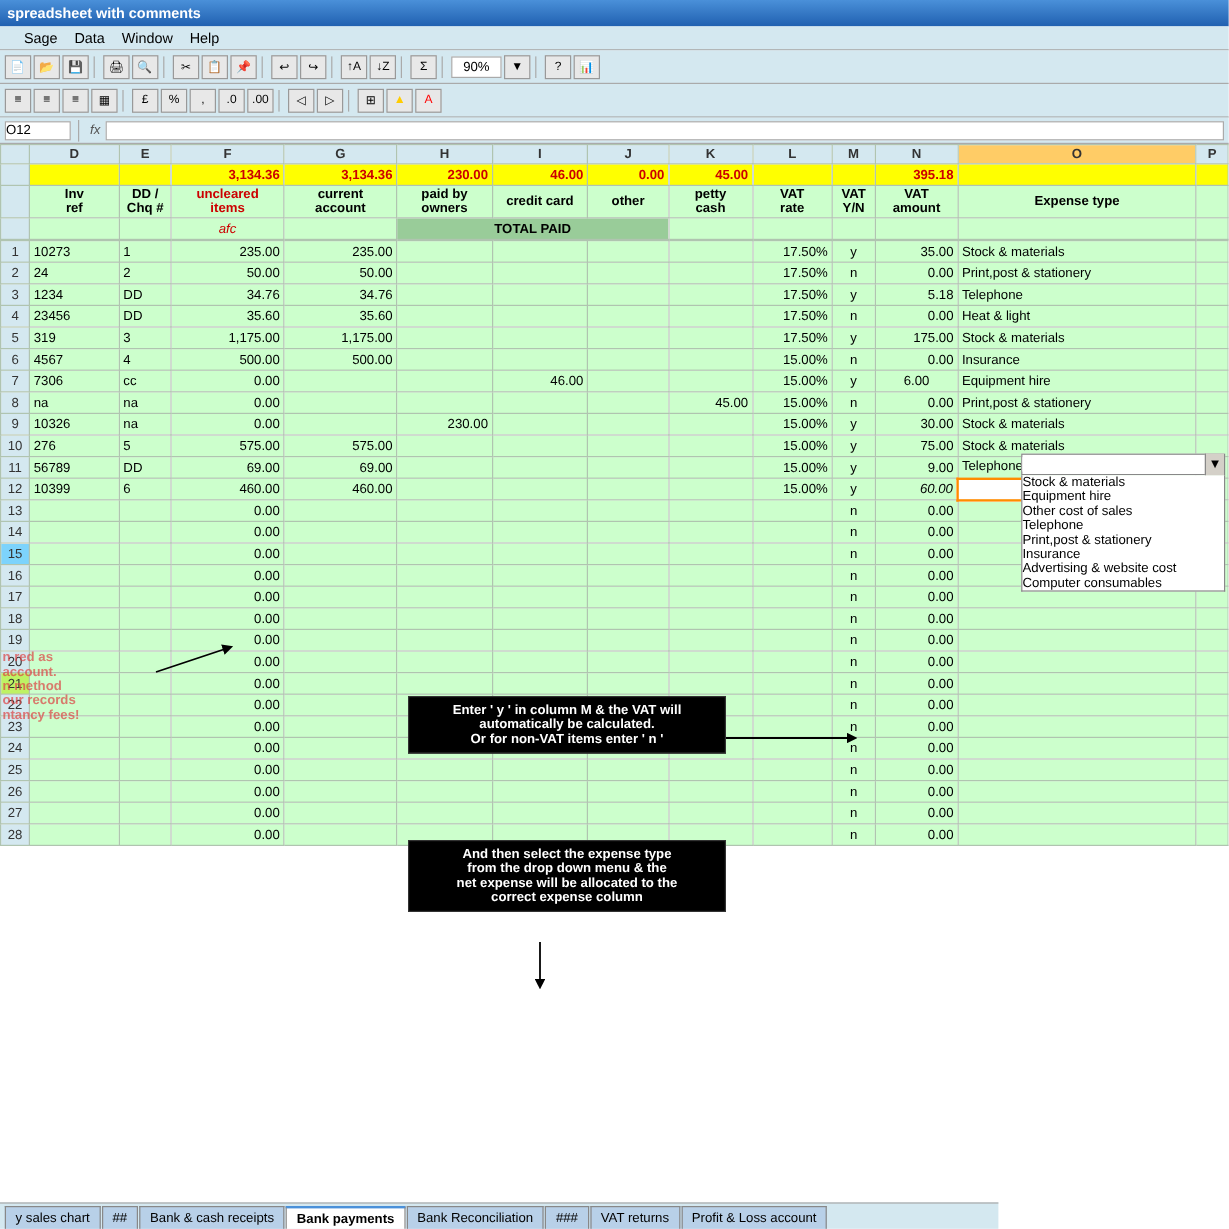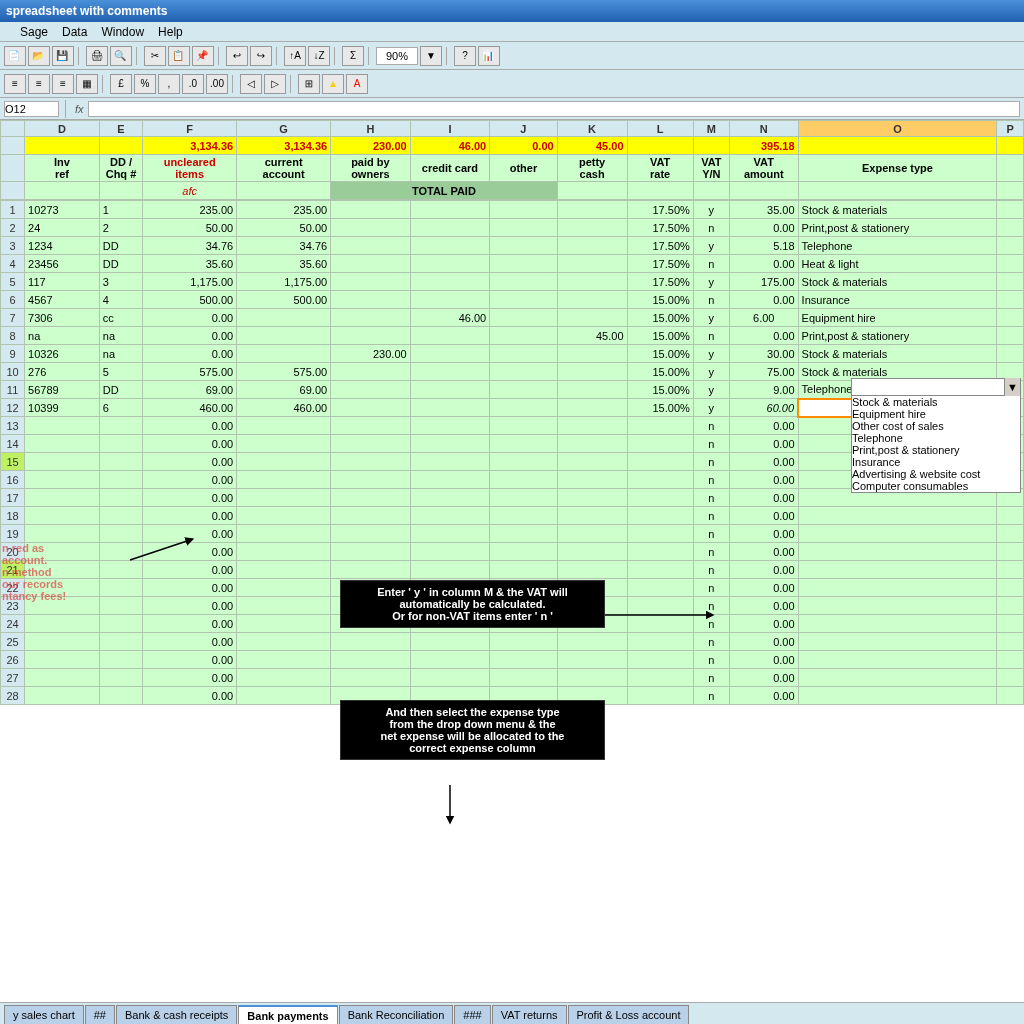--- a/index.html
+++ b/index.html
@@ -120,21 +120,21 @@
       text-align: center;
       font-weight: bold;
       border: 1px solid #333;
     }
 
     
     #sheet-tabs {
       position: absolute;
       bottom: 0;
       left: 0;
-      width: 1024px;
+      width: 832px;
       height: 22px;
       background: #d4e8f0;
       border-top: 1px solid #aaa;
       display: flex;
       align-items: flex-end;
       gap: 1px;
       padding-left: 4px;
     }
     .sheet-tab {
       background: #b8d0e8;
@@ -398,21 +398,21 @@
             <td class="cell-green"></td>
             <td class="cell-green"></td>
             <td class="cell-green" style="text-align: right;">17.50%</td>
             <td class="cell-green" style="text-align: center;">n</td>
             <td class="cell-green" style="text-align: right;">0.00</td>
             <td class="cell-green">Heat &amp; light</td>
             <td class="cell-green"></td>
           </tr>
           <tr>
             <td class="row-num" style="background: rgb(212, 232, 240);">5</td>
-            <td class="cell-green">117</td>
+            <td class="cell-green">319</td>
             <td class="cell-green">3</td>
             <td class="cell-green" style="text-align: right;">1,175.00</td>
             <td class="cell-green" style="text-align: right;">1,175.00</td>
             <td class="cell-green"></td>
             <td class="cell-green"></td>
             <td class="cell-green"></td>
             <td class="cell-green"></td>
             <td class="cell-green" style="text-align: right;">17.50%</td>
             <td class="cell-green" style="text-align: center;">y</td>
             <td class="cell-green" style="text-align: right;">175.00</td>
@@ -557,21 +557,21 @@
             <td class="cell-green"></td>
             <td class="cell-green"></td>
             <td class="cell-green"></td>
             <td class="cell-green" style="text-align: right;"></td>
             <td class="cell-green" style="text-align: center;">n</td>
             <td class="cell-green" style="text-align: right;">0.00</td>
             <td class="cell-green"></td>
             <td class="cell-green"></td>
           </tr>
           <tr>
-            <td class="row-num" style="background: #bef264; text-align: center;">15</td>
+            <td class="row-num" style="background: #7dd3fc; text-align: center;">15</td>
             <td class="cell-green"></td>
             <td class="cell-green"></td>
             <td class="cell-green" style="text-align: right;">0.00</td>
             <td class="cell-green"></td>
             <td class="cell-green"></td>
             <td class="cell-green"></td>
             <td class="cell-green"></td>
             <td class="cell-green"></td>
             <td class="cell-green" style="text-align: right;"></td>
             <td class="cell-green" style="text-align: center;">n</td>

